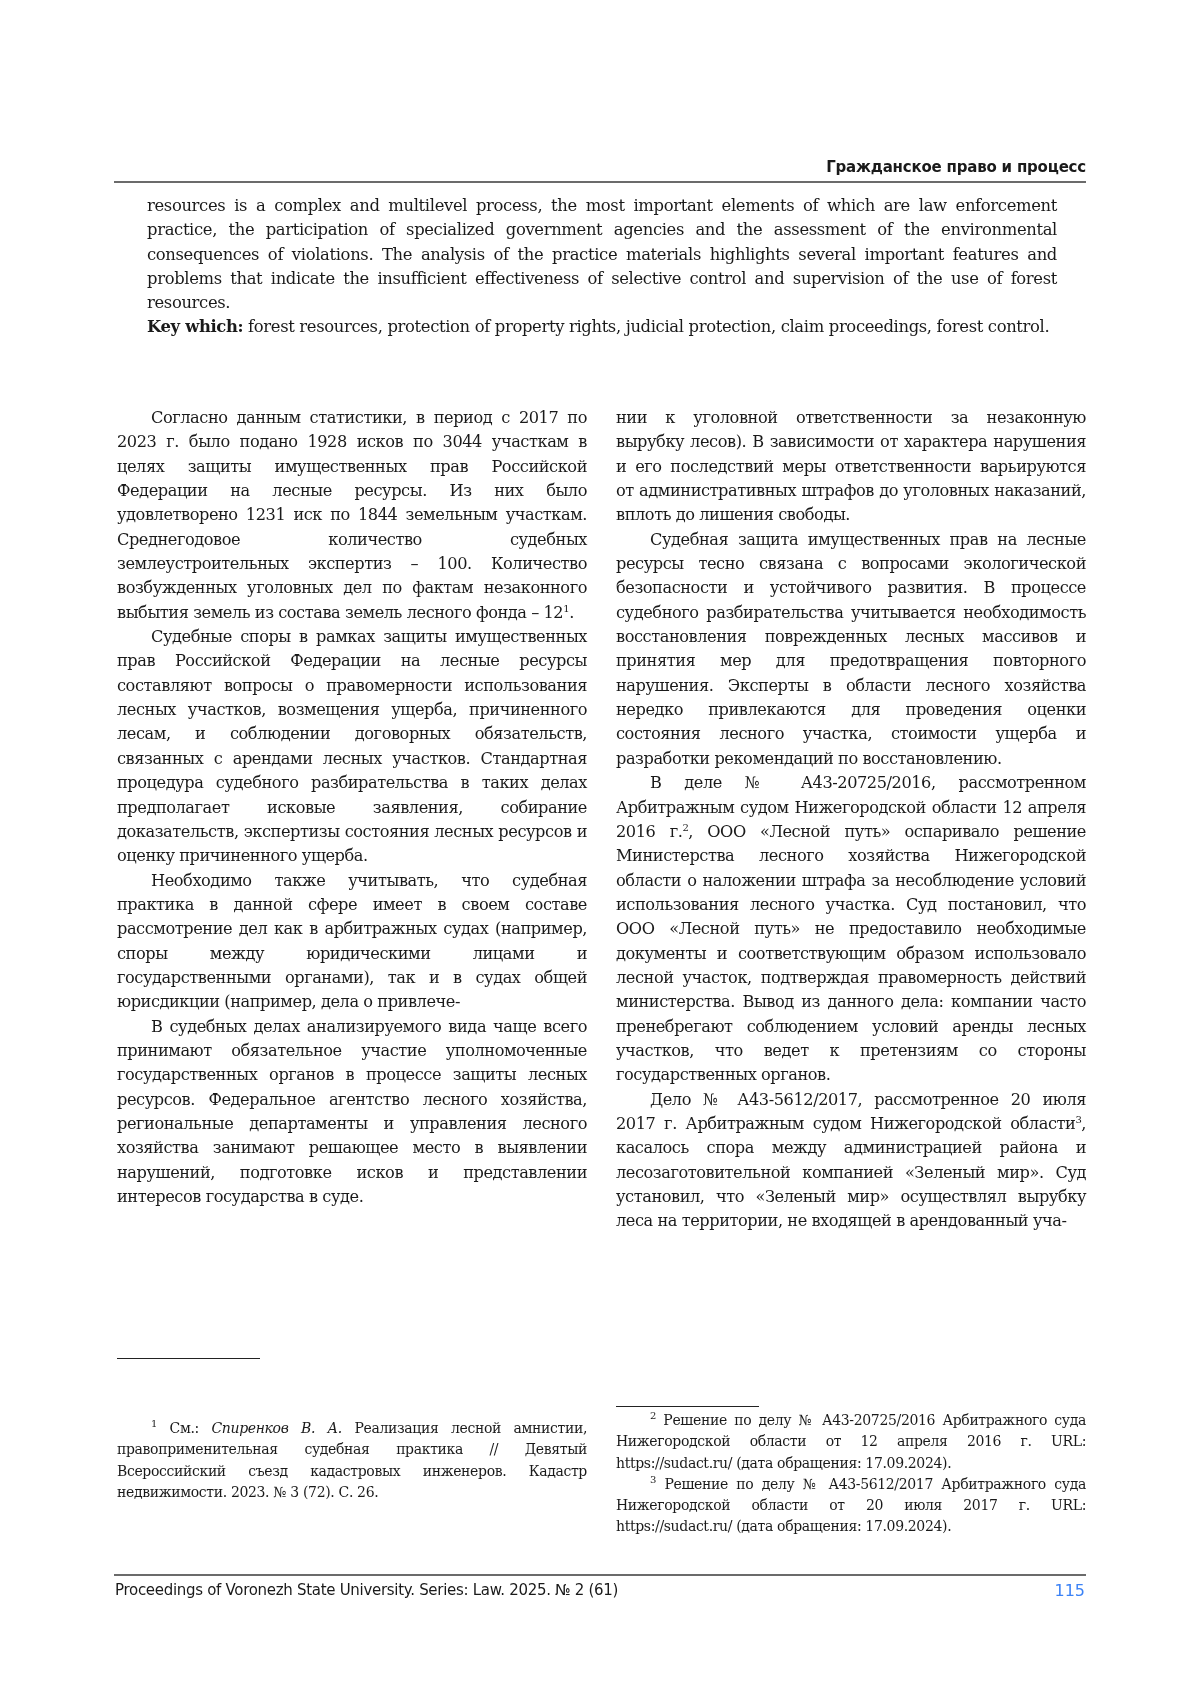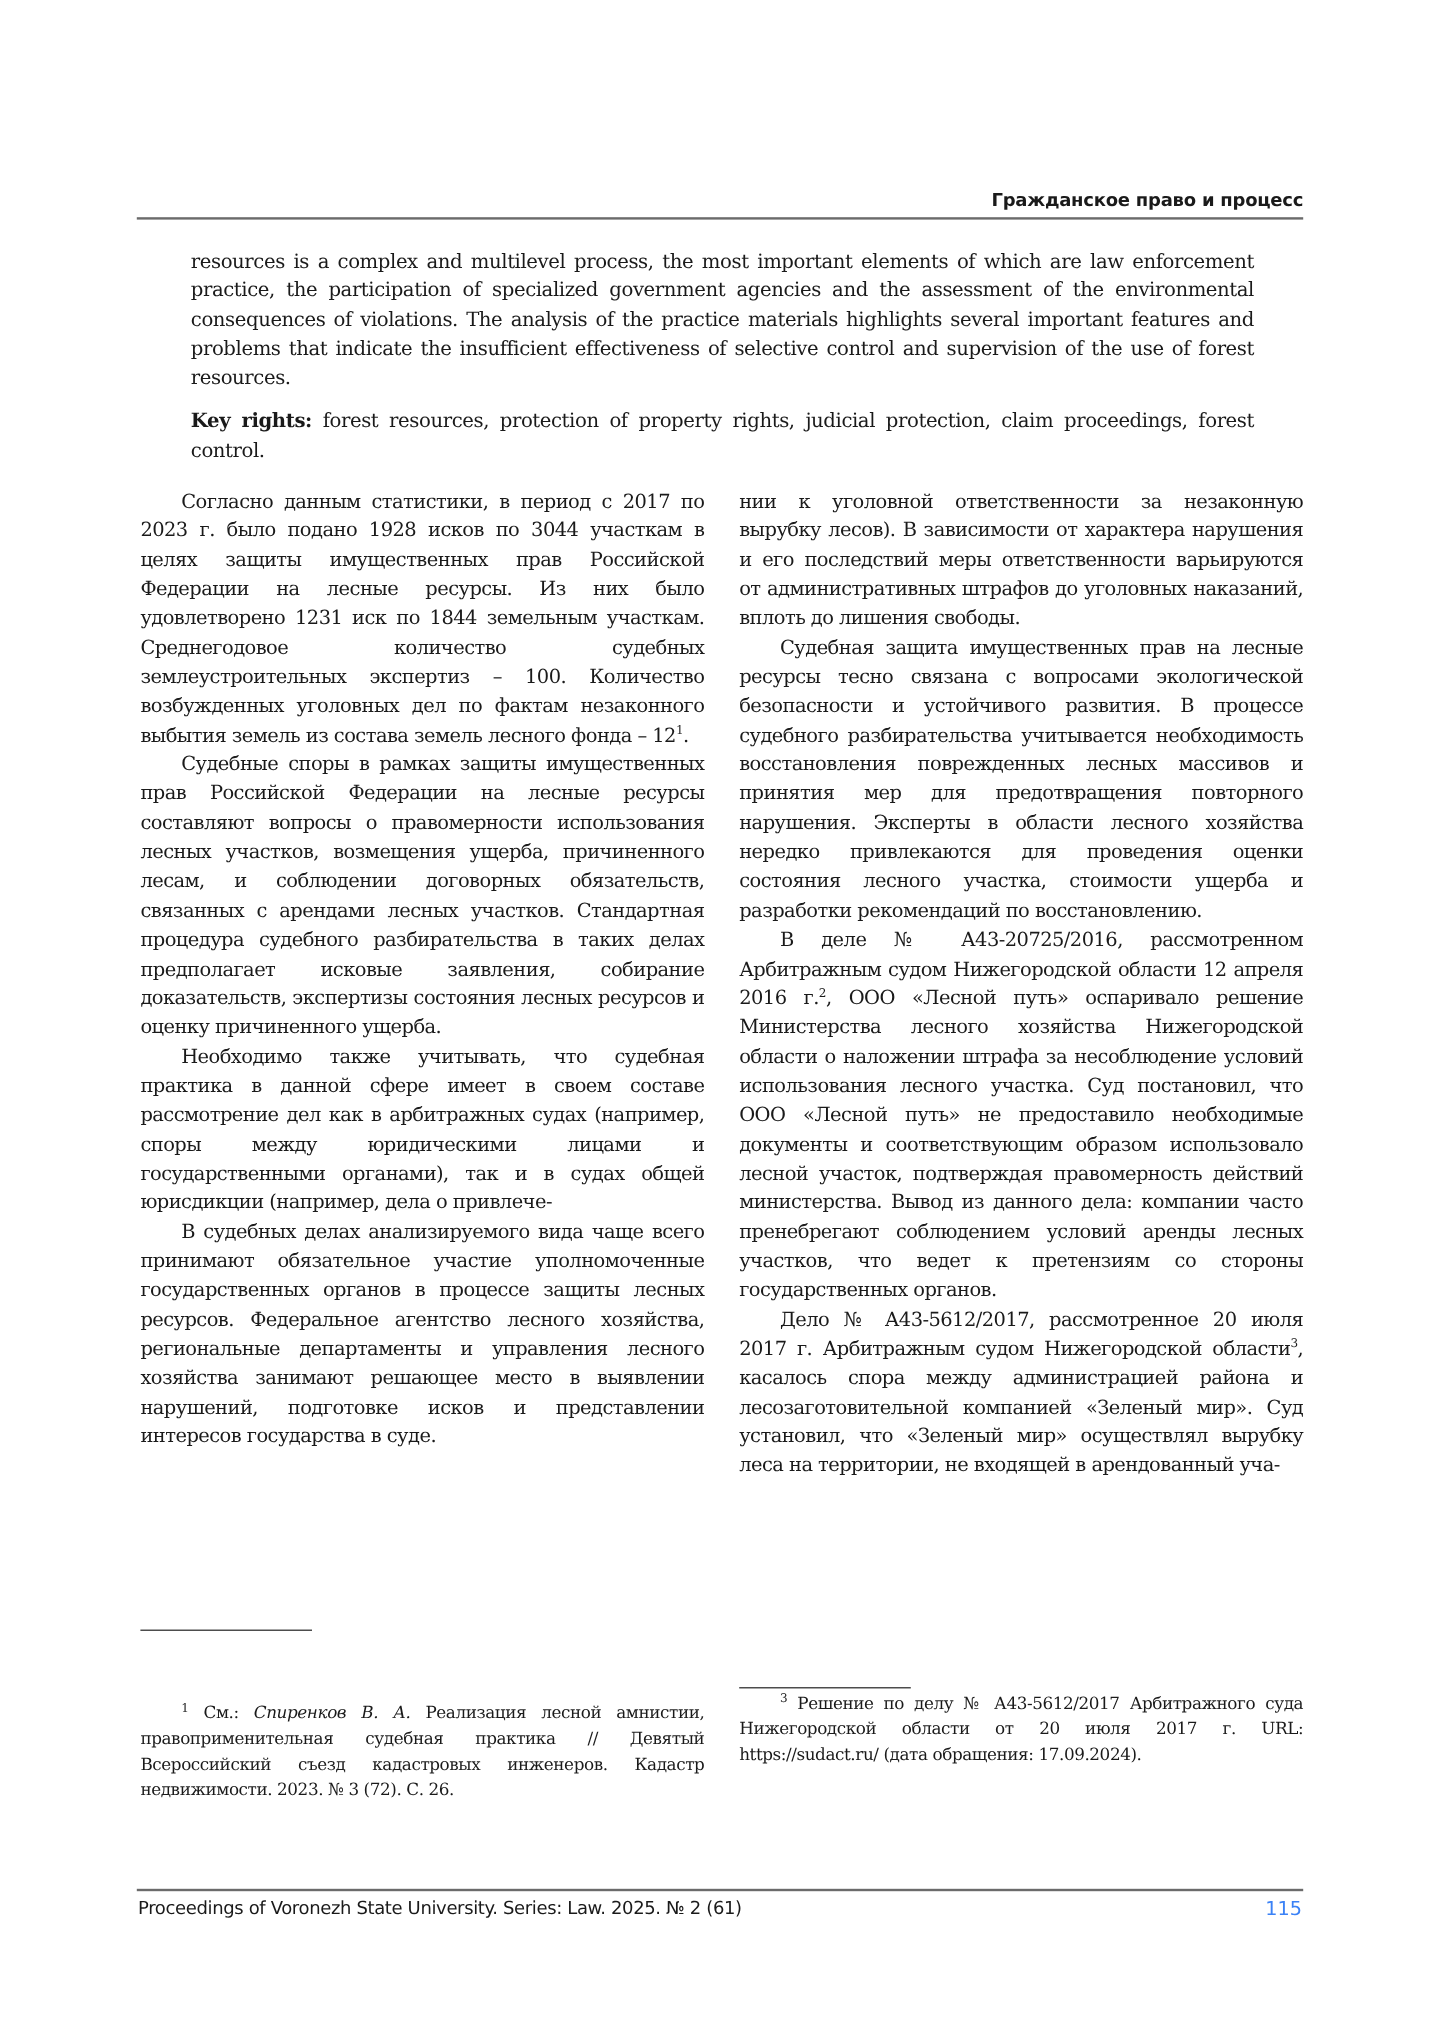--- a/index.html
+++ b/index.html
@@ -11,21 +11,21 @@
       text-align: right; font-family: "DejaVu Sans", sans-serif; font-weight: bold;
       font-size: 15px; letter-spacing: -0.2px; color: #1a1a1a;
     }
     .head-rule { position: absolute; left: 114px; top: 181px; width: 972px; height: 0; border-top: 2px solid #6b6b6b; }
 
     .abstract {
       position: absolute; left: 147px; top: 194px; width: 910px;
       font-family: "DejaVu Serif", serif; font-size: 16.4px; line-height: 24.3px;
       text-align: justify; letter-spacing: -0.35px;
     }
-    .abstract p { margin: 12px; }
+    .abstract p { margin: 0; }
     .abstract .kw-label { font-weight: bold; }
 
     .col {
       position: absolute; top: 406px;
       font-family: "DejaVu Serif", serif; font-size: 16.2px; line-height: 24.35px;
       text-align: justify; letter-spacing: -0.45px; hyphens: manual;
     }
     .col-left { left: 117px; width: 470px; }
     .col-right { left: 616px; width: 470px; top: 406px; }
     .col p { margin: 0; text-indent: 34px; }
@@ -53,21 +53,21 @@
 </head>
 <body>
 
 <div class="page">
 
   <div class="running-head">Гражданское право и процесс</div>
   <div class="head-rule"></div>
 
   <div class="abstract">
     <p>resources is a complex and multilevel process, the most important elements of which are law enforcement practice, the participation of specialized government agencies and the assessment of the environmental consequences of violations. The analysis of the practice materials highlights several important features and problems that indicate the insufficient effectiveness of selective control and supervision of the use of forest resources.</p>
-    <p><span class="kw-label">Key rights:</span><span> forest resources, protection of property rights, judicial protection, claim proceedings, forest control.</span></p>
+    <p><span class="kw-label">Key which:</span><span> forest resources, protection of property rights, judicial protection, claim proceedings, forest control.</span></p>
   </div>
 
   <div class="col col-left">
     <p><span>Согласно данным статистики, в период с 2017 по 2023 г. было подано 1928 исков по 3044 участкам в целях защиты имущественных прав Российской Федерации на лесные ресурсы. Из них было удовлетворено 1231 иск по 1844 земельным участкам. Среднегодовое количество судебных землеустроительных экспертиз – 100. Количество возбужденных уголовных дел по фактам незаконного выбытия земель из состава земель лесного фонда – 12</span><sup>1</sup><span>.</span></p>
     <p>Судебные споры в рамках защиты имущественных прав Российской Федерации на лесные ресурсы составляют вопросы о правомерности использования лесных участков, возмещения ущерба, причиненного лесам, и соблюдении договорных обязательств, связанных с арендами лесных участков. Стандартная процедура судебного разбирательства в таких делах предполагает исковые заявления, собирание доказательств, экспертизы состояния лесных ресурсов и оценку причиненного ущерба.</p>
     <p>Необходимо также учитывать, что судебная практика в данной сфере имеет в своем составе рассмотрение дел как в арбитражных судах (например, споры между юридическими лицами и государственными органами), так и в судах общей юрисдикции (например, дела о привлече-</p>
     <p>В судебных делах анализируемого вида чаще всего принимают обязательное участие уполномоченные государственных органов в процессе защиты лесных ресурсов. Федеральное агентство лесного хозяйства, региональные департаменты и управления лесного хозяйства занимают решающее место в выявлении нарушений, подготовке исков и представлении интересов государства в суде.</p>
   </div>
 
   <div class="fn-rule" style="left:117px; top:1358px;"></div>
@@ -77,20 +77,21 @@
 
   <div class="col col-right">
     <p class="cont">нии к уголовной ответственности за незаконную вырубку лесов). В зависимости от характера нарушения и его последствий меры ответственности варьируются от административных штрафов до уголовных наказаний, вплоть до лишения свободы.</p>
     <p>Судебная защита имущественных прав на лесные ресурсы тесно связана с вопросами экологической безопасности и устойчивого развития. В процессе судебного разбирательства учитывается необходимость восстановления поврежденных лесных массивов и принятия мер для предотвращения повторного нарушения. Эксперты в области лесного хозяйства нередко привлекаются для проведения оценки состояния лесного участка, стоимости ущерба и разработки рекомендаций по восстановлению.</p>
     <p><span>В деле № А43-20725/2016, рассмотренном Арбитражным судом Нижегородской области 12 апреля 2016 г.</span><sup>2</sup><span>, ООО «Лесной путь» оспаривало решение Министерства лесного хозяйства Нижегородской области о наложении штрафа за несоблюдение условий использования лесного участка. Суд постановил, что ООО «Лесной путь» не предоставило необходимые документы и соответствующим образом использовало лесной участок, подтверждая правомерность действий министерства. Вывод из данного дела: компании часто пренебрегают соблюдением условий аренды лесных участков, что ведет к претензиям со стороны государственных органов.</span></p>
     <p><span>Дело № А43-5612/2017, рассмотренное 20 июля 2017 г. Арбитражным судом Нижегородской области</span><sup>3</sup><span>, касалось спора между администрацией района и лесозаготовительной компанией «Зеленый мир». Суд установил, что «Зеленый мир» осуществлял вырубку леса на территории, не входящей в арендованный уча-</span></p>
   </div>
 
   <div class="fn-rule" style="left:616px; top:1406px;"></div>
   <div class="fn" style="left:616px; top:1410px; width:470px;">
+    <p><sup>2</sup><span> Решение по делу № А43-20725/2016 Арбитражного суда Нижегородской области от 12 апреля 2016 г. URL: https://sudact.ru/ (дата обращения: 17.09.2024).</span></p>
     <p><sup>3</sup><span> Решение по делу № А43-5612/2017 Арбитражного суда Нижегородской области от 20 июля 2017 г. URL: https://sudact.ru/ (дата обращения: 17.09.2024).</span></p>
   </div>
 
   <div class="foot-rule"></div>
   <div class="foot-journal">Proceedings of Voronezh State University. Series: Law. 2025. № 2 (61)</div>
   <div class="foot-page">115</div>
 
 </div>
 
 </body></html>

